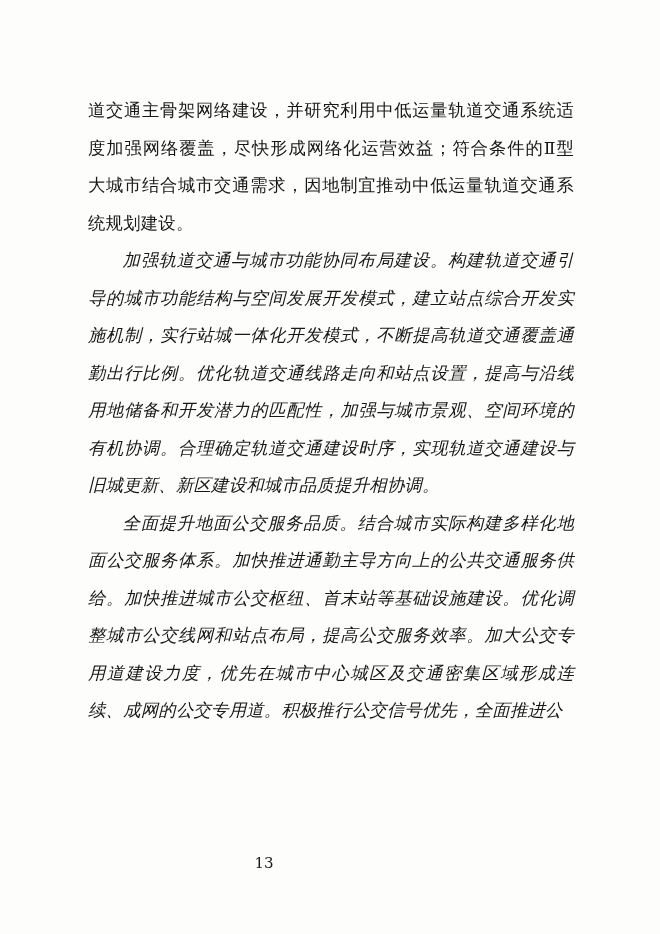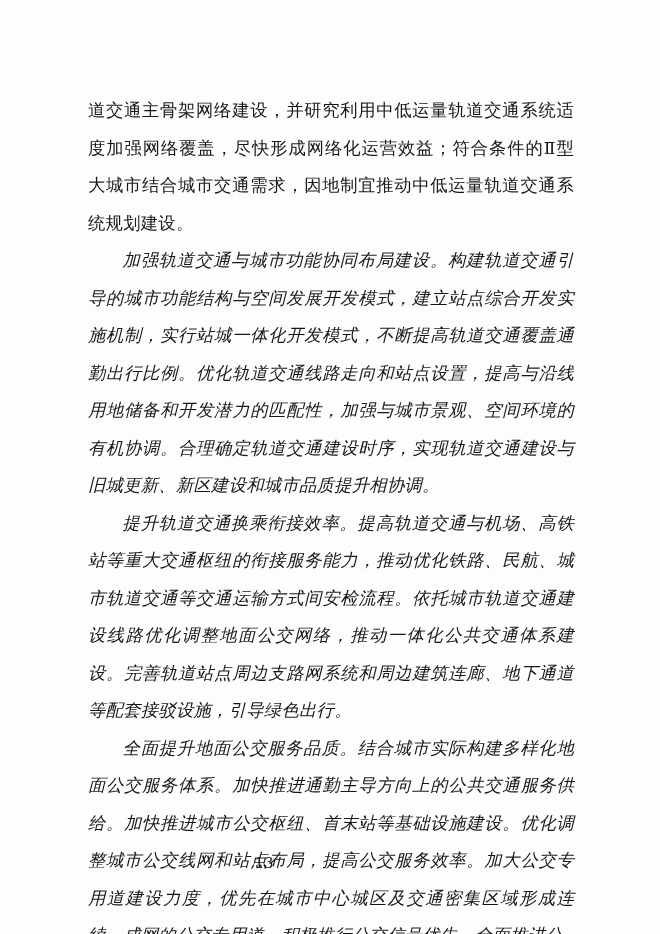--- a/index.html
+++ b/index.html
@@ -54,17 +54,16 @@
     color: #1a1a1a;
   }
 </style>
 </head>
 <body>
 
 <div class="page">
   <div class="content">
     <p class="para">道交通主骨架网络建设，并研究利用中低运量轨道交通系统适度加强网络覆盖，尽快形成网络化运营效益；符合条件的Ⅱ型大城市结合城市交通需求，因地制宜推动中低运量轨道交通系统规划建设。</p>
     <p class="para indent">加强轨道交通与城市功能协同布局建设。构建轨道交通引导的城市功能结构与空间发展开发模式，建立站点综合开发实施机制，实行站城一体化开发模式，不断提高轨道交通覆盖通勤出行比例。优化轨道交通线路走向和站点设置，提高与沿线用地储备和开发潜力的匹配性，加强与城市景观、空间环境的有机协调。合理确定轨道交通建设时序，实现轨道交通建设与旧城更新、新区建设和城市品质提升相协调。</p>
-    <p class="para indent">提升轨道交通换乘衔接效率。提高轨道交通与机场、高铁站等重大交通枢纽的衔接服务能力，推动优化铁路、民航、城市轨道交通等交通运输方式间安检流程。依托城市轨道交通建设线路优化调整地面公交网络，推动一体化公共交通体系建设。完善轨道站点周边支路网系统和周边建筑连廊、地下通道等配套接驳设施，引导绿色出行。</p>
     <p class="para indent">全面提升地面公交服务品质。结合城市实际构建多样化地面公交服务体系。加快推进通勤主导方向上的公共交通服务供给。加快推进城市公交枢纽、首末站等基础设施建设。优化调整城市公交线网和站点布局，提高公交服务效率。加大公交专用道建设力度，优先在城市中心城区及交通密集区域形成连续、成网的公交专用道。积极推行公交信号优先，全面推进公</p>
   </div>
   <div class="page-number">13</div>
 </div>
 
 </body></html>

